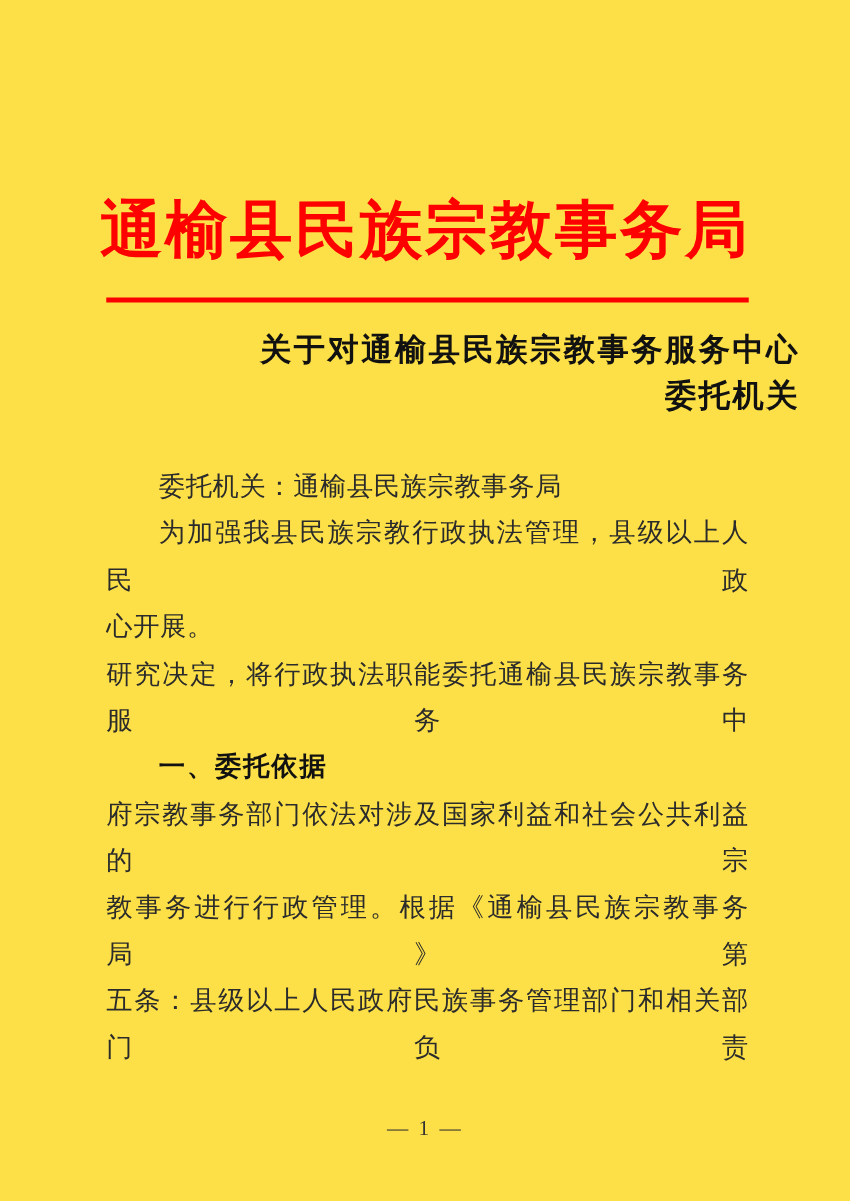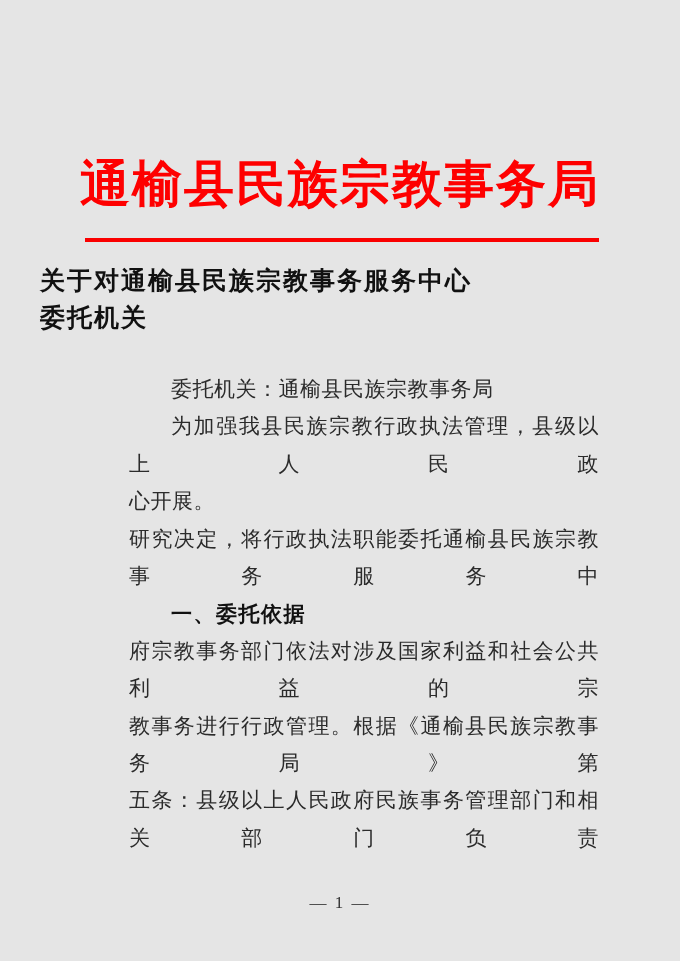--- a/index.html
+++ b/index.html
@@ -4,21 +4,21 @@
 <style>
   html, body {
     margin: 0;
     padding: 0;
     background: #ffffff;
   }
   .page {
     position: relative;
     width: 680px;
     height: 961px;
-    background: #e5e5e5;
+    background: #fde047;
     overflow: hidden;
     font-family: "Liberation Serif", "DejaVu Serif", serif;
     color: #222222;
   }
   .masthead {
     position: absolute;
     top: 152px;
     left: 0;
     right: 0;
     text-align: center;
@@ -35,40 +35,39 @@
     left: 85px;
     width: 514px;
     height: 4px;
     background: #fa0000;
   }
   .doc-title {
     position: absolute;
     top: 262px;
     left: 40px;
     right: 40px;
-    text-align: left;
+    text-align: right;
     font-weight: bold;
     font-size: 25px;
     line-height: 37px;
     letter-spacing: 2px;
     color: #111111;
   }
   .doc-body {
     position: absolute;
     top: 371px;
     left: 85px;
     width: 514px;
     font-size: 21px;
     line-height: 37.4px;
     letter-spacing: 0.5px;
     color: #2b2b2b;
   }
   .line {
     text-align: left;
-    margin-left: 44px;
   }
   .line.indent {
     text-indent: 2em;
   }
   .line.fill {
     text-align: justify;
     text-align-last: justify;
   }
   .line.heading {
     font-family: "Liberation Sans", "DejaVu Sans", sans-serif;

